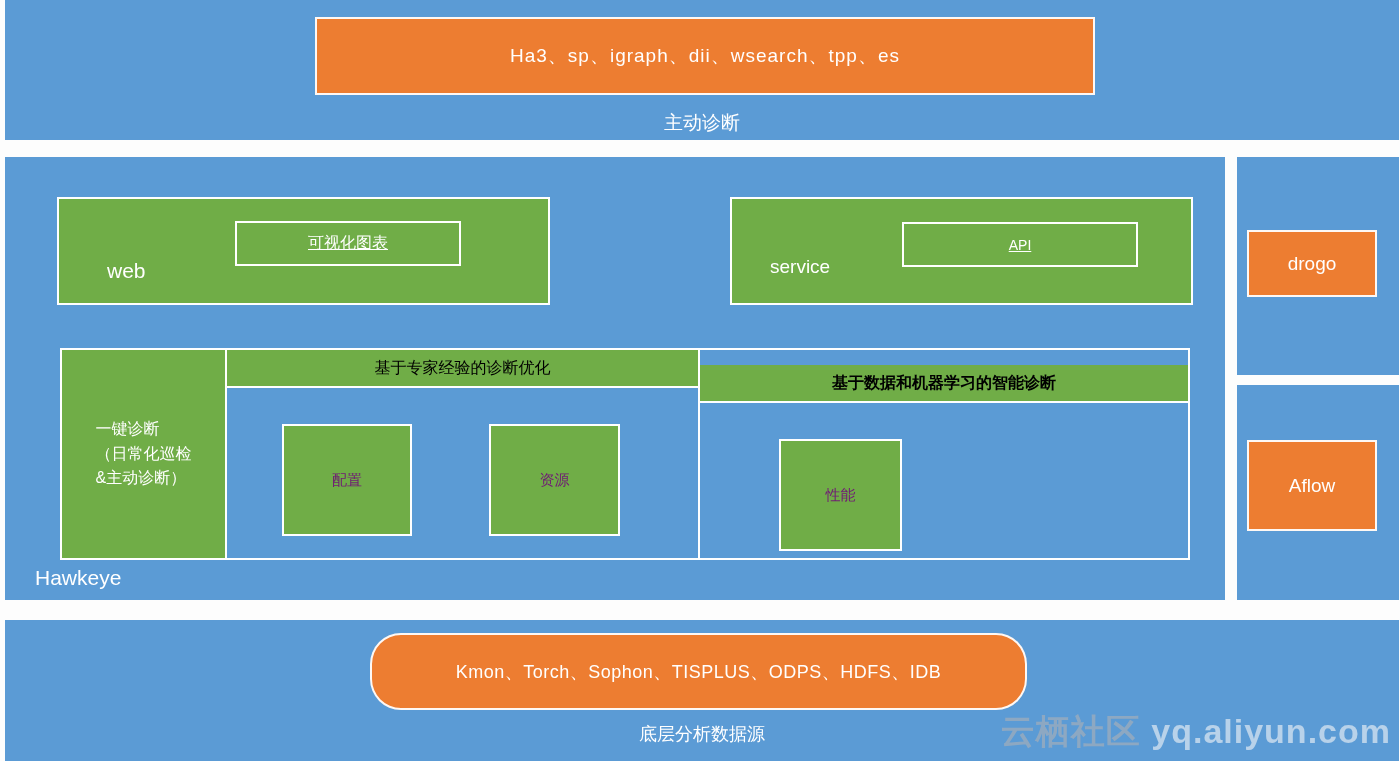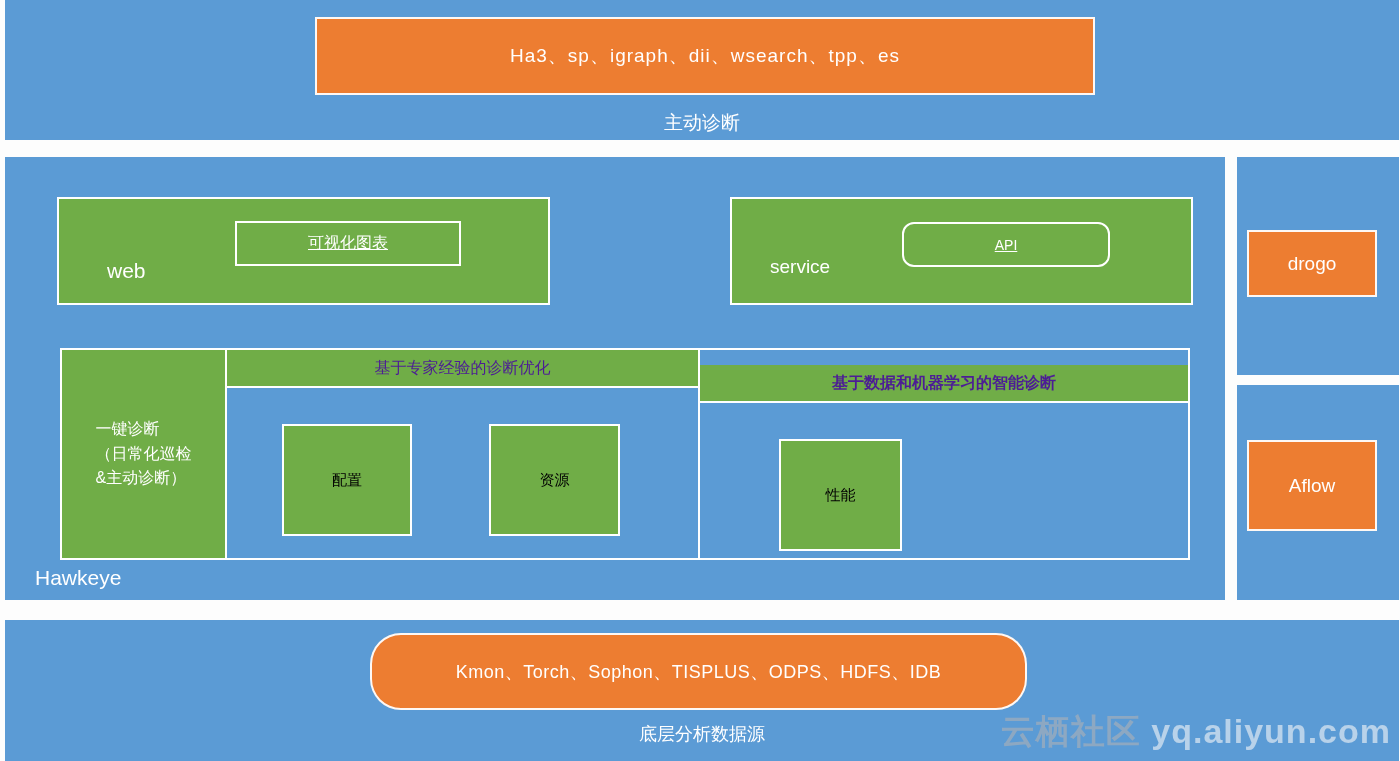--- a/index.html
+++ b/index.html
@@ -42,47 +42,47 @@
   .box-label{position:absolute;font-size:20px;color:#fff;}
   .web-label{left:48px;top:60px;font-size:21px;}
   .service-label{left:38px;top:57px;font-size:19px;}
   .outline-box{
     position:absolute;border:2px solid #fff;
     display:flex;align-items:center;justify-content:center;
     color:#fff;
     text-decoration:underline;
   }
   .viz-box{left:176px;top:22px;width:226px;height:45px;font-size:16px;}
-  .api-box{left:170px;top:23px;width:208px;height:45px;font-size:14px;border-radius:12px;}
+  .api-box{left:170px;top:23px;width:236px;height:45px;font-size:14px;}
   
   .diagnosis{
     position:absolute;left:55px;top:191px;width:1130px;height:212px;
     border:2px solid #fff;display:flex;
   }
   .diag-left{
     width:165px;flex:0 0 165px;background:var(--green);
     border-right:2px solid #fff;
     display:flex;align-items:center;justify-content:center;
     color:#fff;font-size:16px;line-height:1.55;text-align:left;
     white-space:pre-line;padding:4px 6px;
   }
   .diag-section{position:relative;display:flex;flex-direction:column;}
   .diag-section.mid{width:473px;flex:0 0 473px;border-right:2px solid #fff;}
   .diag-section.right{flex:1;}
   .diag-header{
     height:38px;flex:0 0 38px;background:var(--green);
     border-bottom:2px solid #fff;
     display:flex;align-items:center;justify-content:center;
-    color:#4c1d95;font-size:16px;
+    color:#000000;font-size:16px;
   }
   .diag-header.bold{font-weight:bold;margin-top:15px;}
   .diag-body{position:relative;flex:1;}
   .chip{
     position:absolute;top:36px;height:112px;background:var(--green);
-    border:2px solid #fff;color:#000000;font-size:15px;
+    border:2px solid #fff;color:#701a75;font-size:15px;
     display:flex;align-items:center;justify-content:center;
   }
   .chip.c1{left:55px;width:130px;}
   .chip.c2{left:262px;width:131px;}
   .chip.c3{left:79px;width:123px;}
   .chip.c4{left:284px;width:123px;}
   .hawkeye-label{
     position:absolute;left:30px;bottom:10px;
     color:#fff;font-size:21px;
   }

